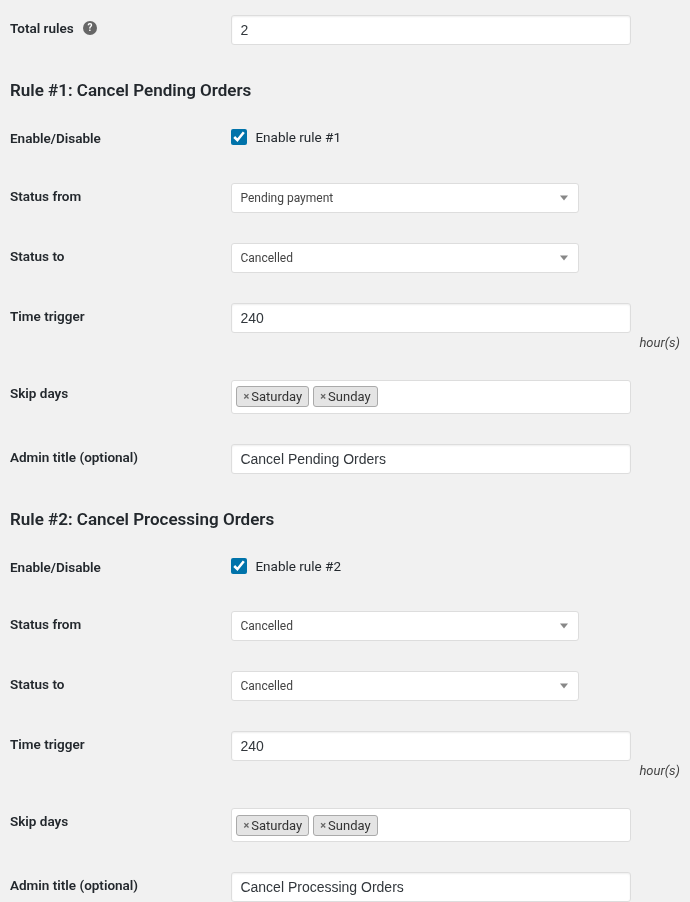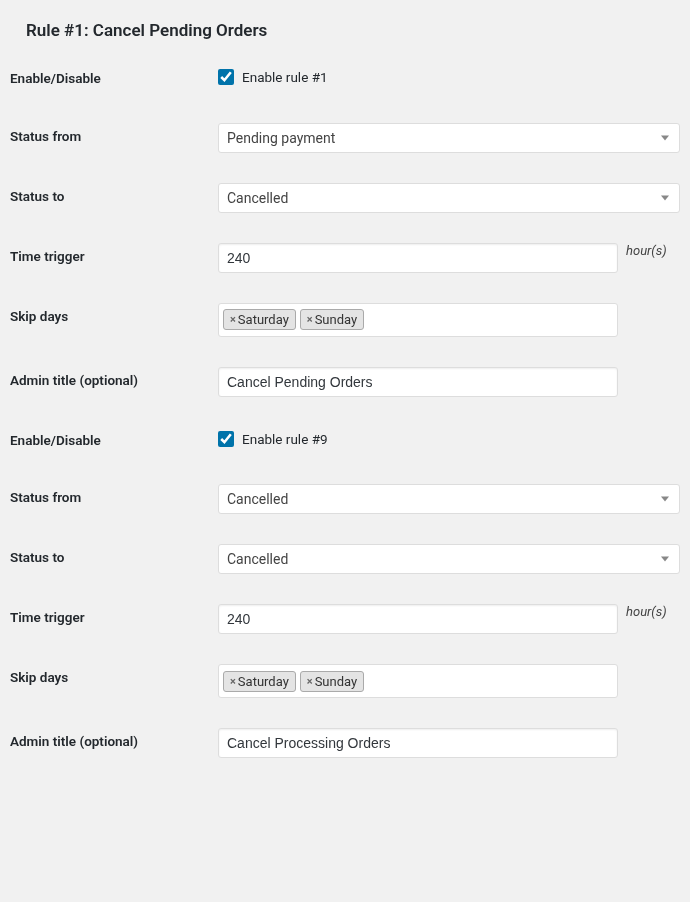--- a/index.html
+++ b/index.html
@@ -26,21 +26,21 @@
     width: 235px;
     padding: 20px 10px 20px 10px;
     vertical-align: top;
     line-height: 1.3;
   }
   .form-table td {
     padding: 15px 10px 15px 0;
     vertical-align: middle;
   }
   .heading-row td {
-    padding: 20px 10px 10px 26px;
+    padding: 20px 10px 10px 10px;
     margin-left: 36px;
   }
   .heading-row h2 {
     font-size: 17px;
     font-weight: 600;
     color: #23282d;
   }
   .help-icon {
     display: inline-block;
     width: 14px;
@@ -62,24 +62,24 @@
     height: 30px;
     padding: 4px 8px;
     font-size: 14px;
     border: 1px solid #ddd;
     border-radius: 3px;
     background: #fff;
     color: #32373c;
     box-shadow: inset 0 1px 2px rgba(0,0,0,.07);
   }
   .select-like {
-    width: 462px;
+    width: 348px;
     height: 30px;
     padding: 4px 44px 4px 8px;
-    font-size: 14px;
+    font-size: 12px;
     border: 1px solid #ddd;
     border-radius: 3px;
     background: #fff;
     color: #444;
     position: relative;
     line-height: 20px;
     cursor: pointer;
   }
   .select-like::after {
     content: "";
@@ -131,32 +131,42 @@
     height: 16px;
     margin-right: 8px;
     accent-color: #0073aa;
     cursor: pointer;
   }
   .unit {
     font-style: italic;
     color: #444;
     font-size: 13px;
     margin-left: 8px;
+    margin-top: 32px;
   }
   .time-row .inline {
     display: flex;
     align-items: flex-start;
   }
 </style>
 </head>
 <body>
 
 <table class="form-table">
 
   <tbody>
+      <tr>
+    <th>
+      <span>Total rules</span>
+      <span class="help-icon">?</span>
+    </th>
+    <td>
+      <input type="text" value="2" style="">
+    </td>
+  </tr>
 
   <tr class="heading-row">
     <td colspan="2">
       <h2>Rule #1: Cancel Pending Orders</h2>
     </td>
   </tr>
   <tr>
     <th>Enable/Disable</th>
     <td class="checkbox-row">
       <label>
@@ -205,26 +215,31 @@
       </div>
     </td>
   </tr>
   <tr>
     <th>Admin title (optional)</th>
     <td>
       <input type="text" value="Cancel Pending Orders" style="">
     </td>
   </tr>
 
+  <tr class="heading-row">
+    <td colspan="2">
+      <h2>Rule #2: Cancel Processing Orders</h2>
+    </td>
+  </tr>
   <tr>
     <th>Enable/Disable</th>
     <td class="checkbox-row">
       <label>
         <input type="checkbox" checked="" style="">
-        <span>Enable rule #9</span>
+        <span>Enable rule #2</span>
       </label>
     </td>
   </tr>
   <tr>
     <th>Status from</th>
     <td>
       <div class="select-like">
         <span>Cancelled</span>
       </div>
     </td>

